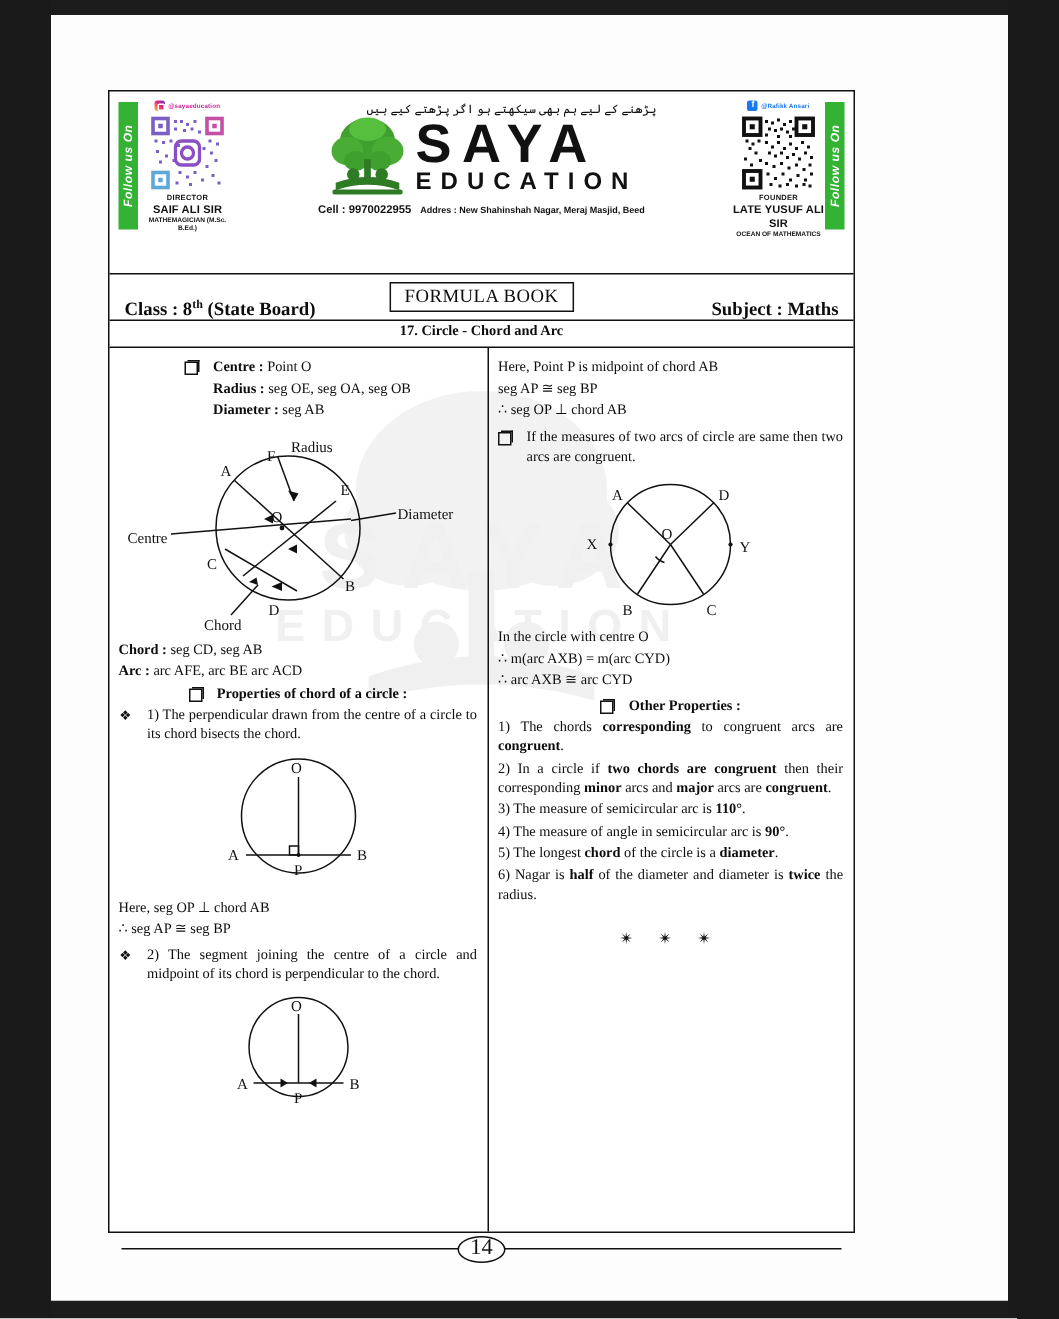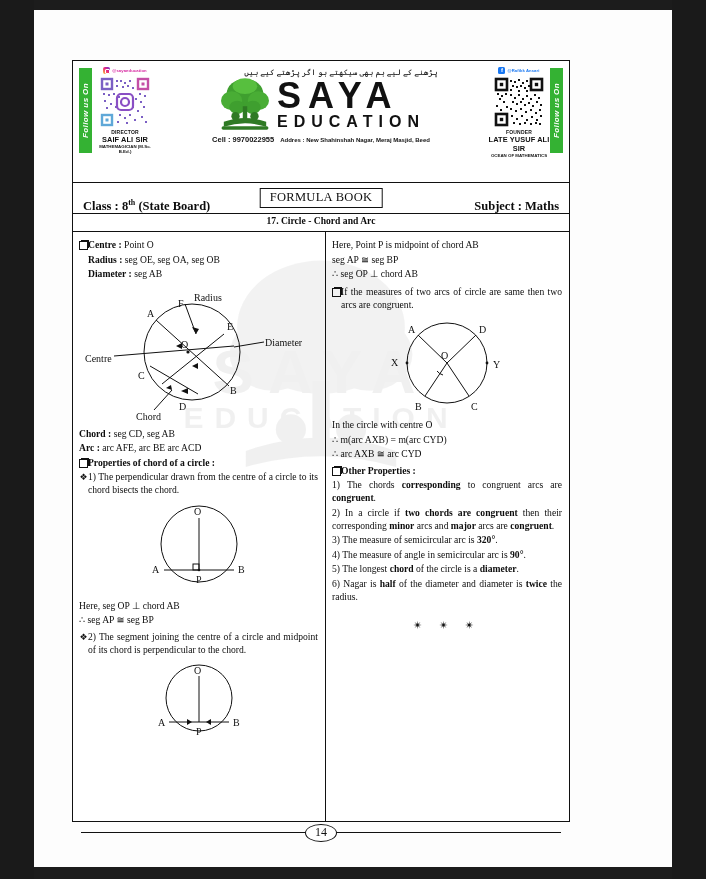--- a/index.html
+++ b/index.html
@@ -268,22 +268,23 @@
     position: relative;
     box-sizing: border-box;
     padding: 6px 7px 0 6px;
   }
   .col-left  { width: 253px; border-right: 1.3px solid #111; }
   .col-right { width: 243px; }
 
   .bullet-row {
     display: flex;
     align-items: flex-start;
-    gap: 0;
+    gap: 10px;
     margin-bottom: 1px;
+    justify-content: center;
   }
   .bullet-sq {
     flex: none;
     width: 7px; height: 7px;
     border: 1.3px solid #111;
     margin-top: 3px;
     position: relative;
   }
   .bullet-sq::after {
     content:""; position:absolute; right:-2px; top:-2px;
@@ -330,21 +331,21 @@
     height: 1px; background: #111;
   }
   .pagenum {
     position: absolute;
     left: 50%; top: 3px;
     transform: translateX(-50%);
     width: 30px; height: 16px;
     border: 1.1px solid #111;
     border-radius: 50%;
     background: #fff;
-    font-size: 12px;
+    font-size: 15px;
     line-height: 15px;
     text-align: center;
     color: #111;
   }
 </style>
 </head>
 <body>
 
 <div class="photo-frame">
   <div class="dark-band-left"></div>
@@ -686,21 +687,21 @@
         <div class="txt line indent">∴  arc AXB ≅ arc CYD</div>
 
         <div class="bullet-row" style="margin-top:4px">
           <span class="bullet-sq"></span>
           <div class="txt lbl">Other Properties :</div>
         </div>
 
         <div id="other-props">
             <div class="txt just line indent"><span>1)</span><span> The chords </span><b>corresponding</b><span> to congruent arcs are </span><b>congruent</b><span>.</span></div>
             <div class="txt just line indent"><span>2)</span><span> In a circle if </span><b>two chords are congruent</b><span> then their corresponding </span><b>minor</b><span> arcs and </span><b>major</b><span> arcs are </span><b>congruent</b><span>.</span></div>
-            <div class="txt just line indent"><span>3)</span><span> The measure of semicircular arc is </span><b>320°</b><span>.</span></div>
+            <div class="txt just line indent"><span>3)</span><span> The measure of semicircular arc is </span><b>110°</b><span>.</span></div>
             <div class="txt just line indent"><span>4)</span><span> The measure of angle in semicircular arc is </span><b>90°</b><span>.</span></div>
             <div class="txt just line indent"><span>5)</span><span> The longest </span><b>chord</b><span> of the circle is a </span><b>diameter</b><span>.</span></div>
             <div class="txt just line indent"><span>6)</span><span> Nagar is </span><b>half</b><span> of the diameter and diameter is </span><b>twice</b><span> the radius.</span></div>
           </div>
 
         <div class="stars">✴ ✴ ✴</div>
       </div>
     </div>
 
     <div class="page-foot">

